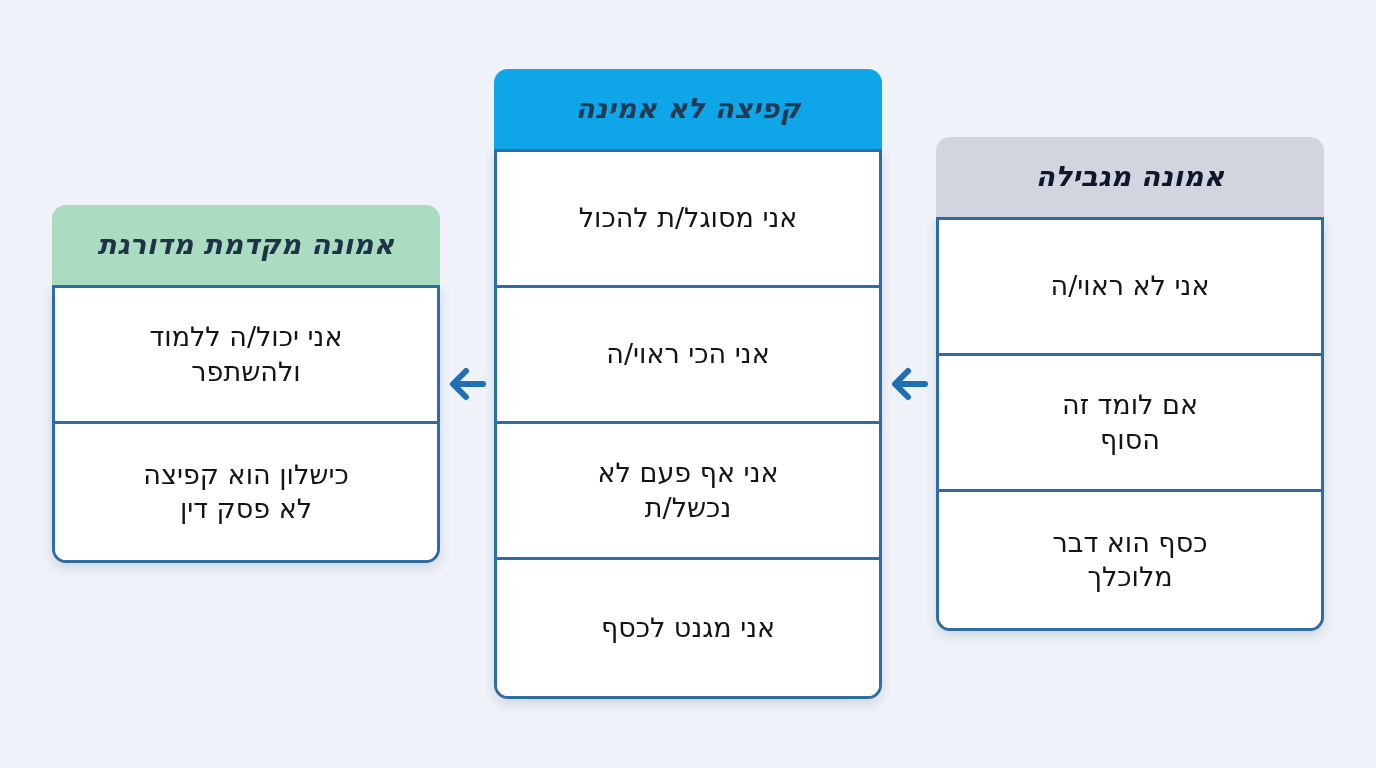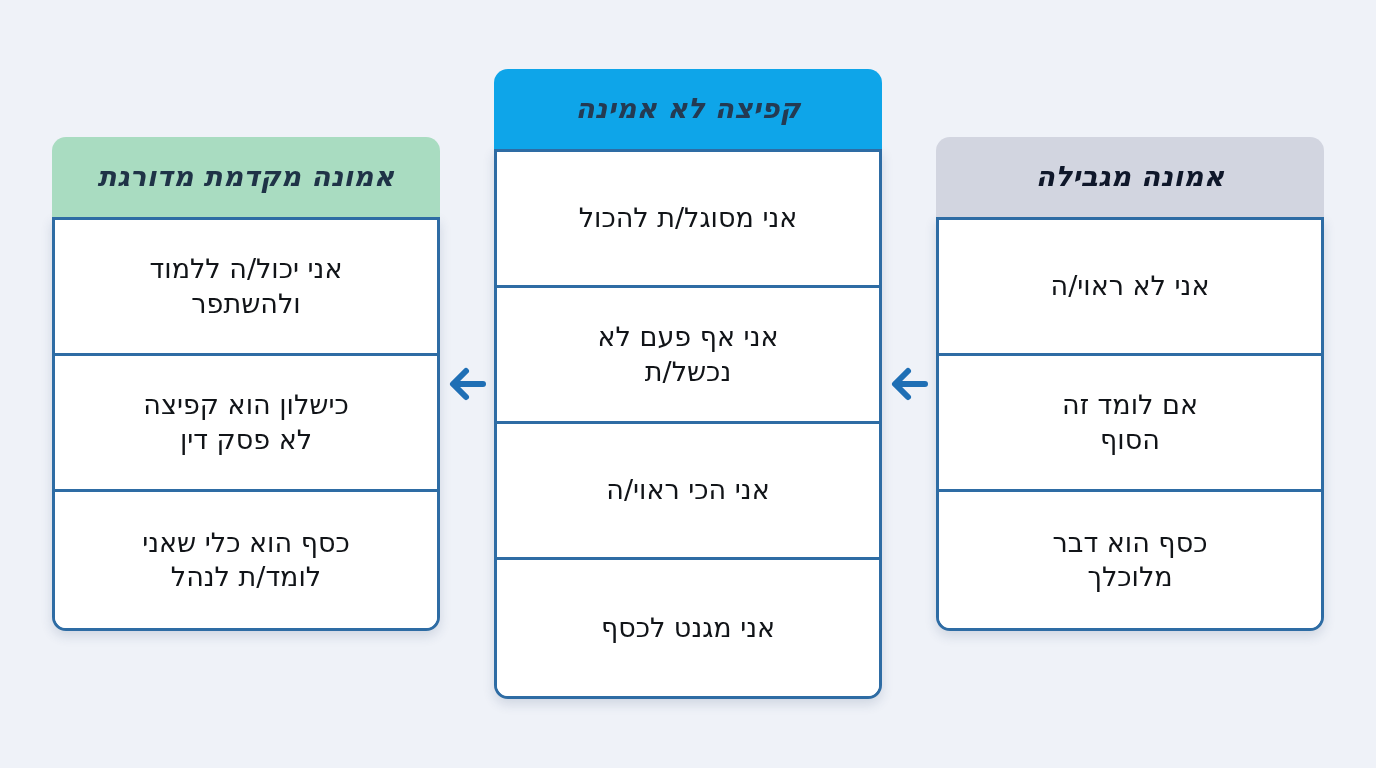--- a/index.html
+++ b/index.html
@@ -122,41 +122,39 @@
         <line x1="36" y1="22" x2="7" y2="22"></line>
         <polyline points="19,9 6,22 19,35"></polyline>
       </g>
     </svg>
   </div>
 
   <div class="column">
     <div class="col-header jump">קפיצה לא אמינה</div>
     <div class="cards">
       <div class="cell">אני מסוגל/ת להכול</div>
+      <div class="cell">אני הכי ראוי/ה</div>
       <div class="cell">אני אף פעם לא
 נכשל/ת</div>
-      <div class="cell">אני הכי ראוי/ה</div>
       <div class="cell">אני מגנט לכסף</div>
     </div>
   </div>
 
   <div class="arrow-gap">
     <svg class="arrow-icon" viewBox="0 0 40 44" aria-hidden="true">
       <g fill="none" stroke="#1f6fb5" stroke-width="6" stroke-linecap="round" stroke-linejoin="round">
         <line x1="36" y1="22" x2="7" y2="22"></line>
         <polyline points="19,9 6,22 19,35"></polyline>
       </g>
     </svg>
   </div>
 
   <div class="column">
     <div class="col-header graded">אמונה מקדמת מדורגת</div>
     <div class="cards">
       <div class="cell">אני יכול/ה ללמוד
 ולהשתפר</div>
       <div class="cell">כישלון הוא קפיצה
 לא פסק דין</div>
-      <div class="cell">כסף הוא כלי שאני
-לומד/ת לנהל</div>
     </div>
   </div>
 
 </div>
 
 </body></html>

